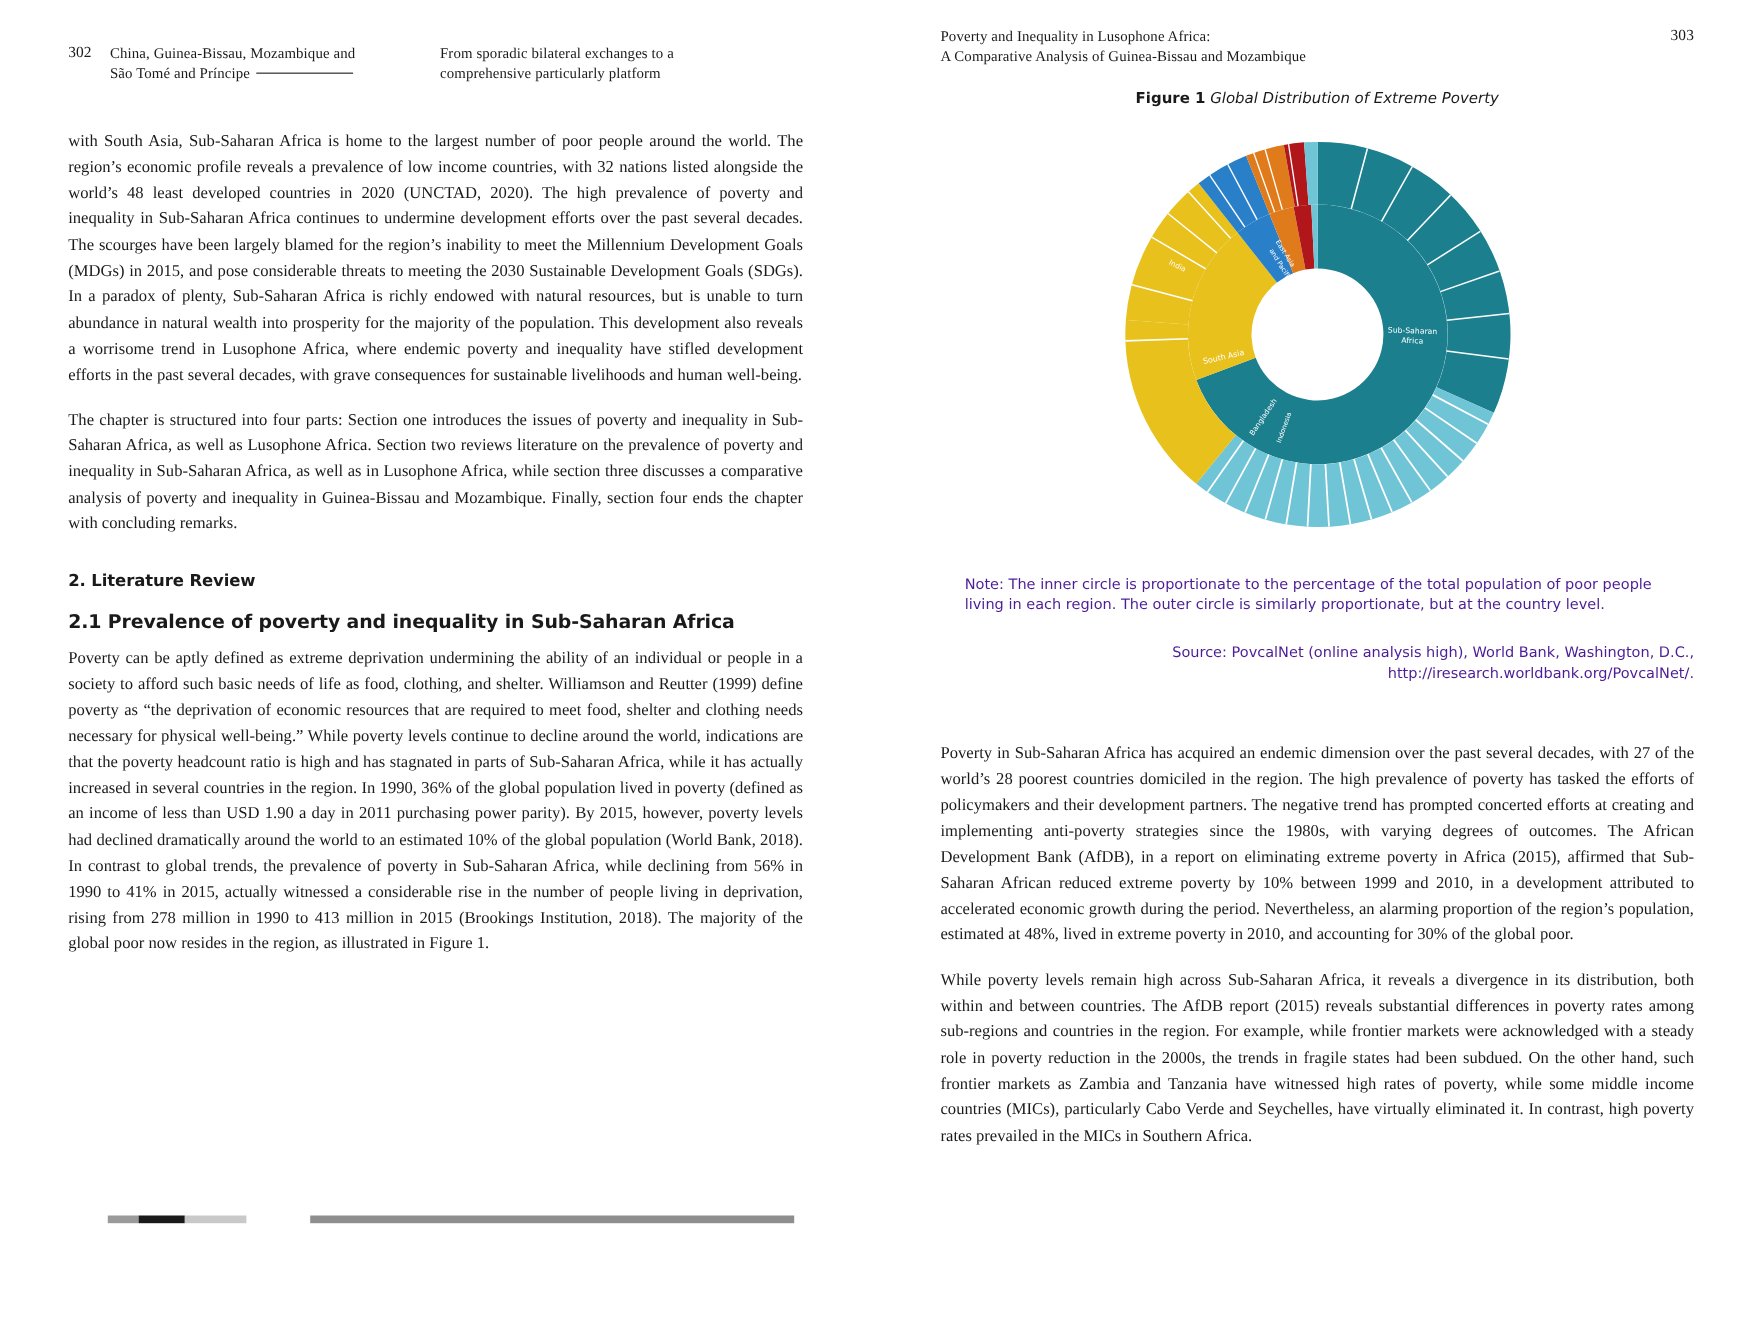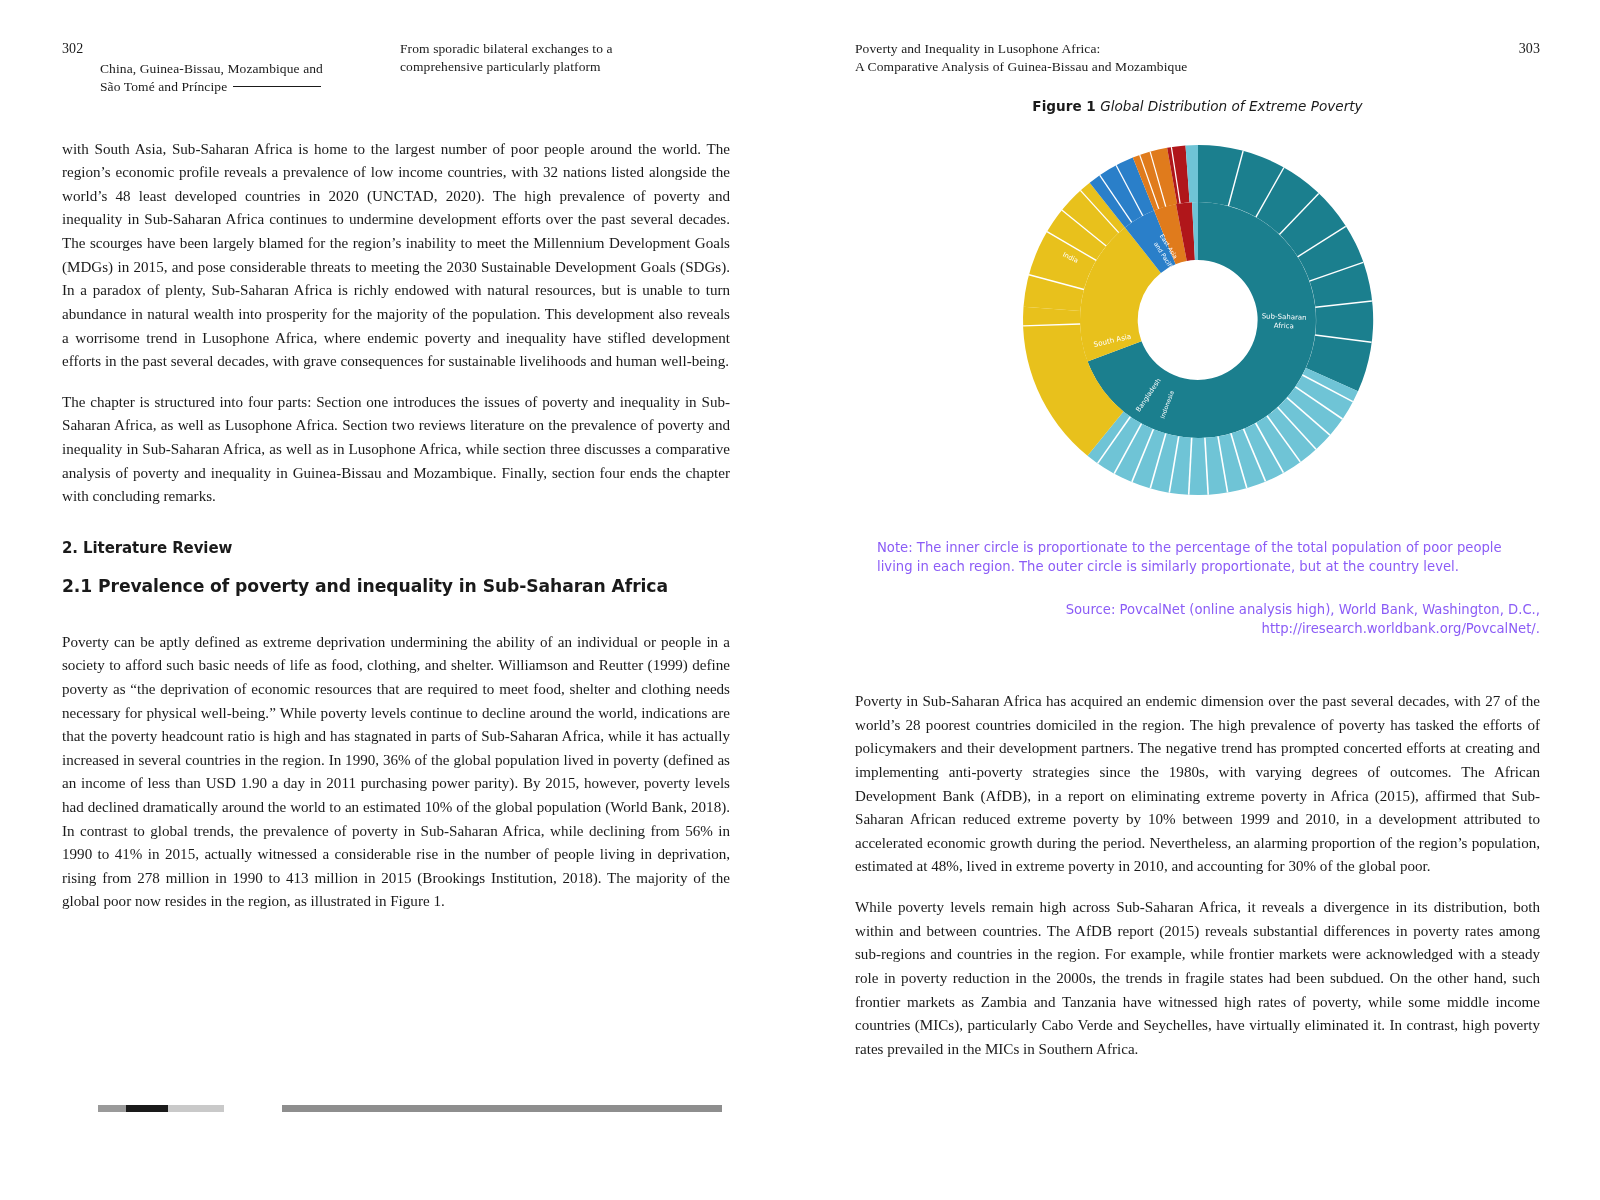--- a/index.html
+++ b/index.html
@@ -26,41 +26,40 @@
     box-sizing: border-box;
   }
   .page-left {
     width: 800px;
     height: 1200px;
     padding: 40px 70px 0 62px;
   }
   .page-right {
     width: 800px;
     height: 1200px;
-    padding: 40px 60px 0 55px;
+    padding: 24px 60px 0 55px;
   }
 
   
   .runhead {
     display: flex;
     align-items: flex-start;
     font-size: 13.5px;
     line-height: 1.32;
     letter-spacing: .1px;
   }
   .runhead-left .folio {
     width: 38px;
     flex: none;
     font-size: 14px;
   }
   .runhead-left .rh-col1 {
     width: 300px;
     flex: none;
     position: relative;
-    margin-top: 20px;
   }
   .runhead-left .rh-col2 {
     flex: 1;
   }
   .rule-short {
     display: inline-block;
     width: 88px;
     height: 1px;
     background: #1a1a1a;
     vertical-align: middle;
@@ -95,21 +94,21 @@
     font-family: "DejaVu Sans", sans-serif;
     font-size: 15px;
     font-weight: bold;
     margin: 30px 0 19px 0;
     letter-spacing: -0.1px;
   }
   h3.subsec {
     font-family: "DejaVu Sans", sans-serif;
     font-size: 17.2px;
     font-weight: bold;
-    margin: 0 0 35px 0;
+    margin: 0 0 12px 0;
     letter-spacing: -0.1px;
   }
 
   
   .fig-title {
     text-align: center;
     font-family: "DejaVu Sans", sans-serif;
     font-size: 13.6px;
     margin: 22px 0 6px 0;
   }
@@ -119,21 +118,21 @@
   .chart-wrap {
     width: 100%;
     display: flex;
     justify-content: center;
     margin-top: 6px;
   }
   .note, .source {
     font-family: "DejaVu Sans", sans-serif;
     font-size: 13.2px;
     line-height: 1.45;
-    color: #8b5cf6;
+    color: #4c1d95;
   }
   .note { margin: 18px 0 0 22px; }
   .source { margin: 24px 0 0 46px; text-align: right; }
 
   .right-body { margin-top: 52px; }
   .right-body .body-text { font-size: 15.1px; }
 
   
   .bottom-bars {
     position: absolute;

